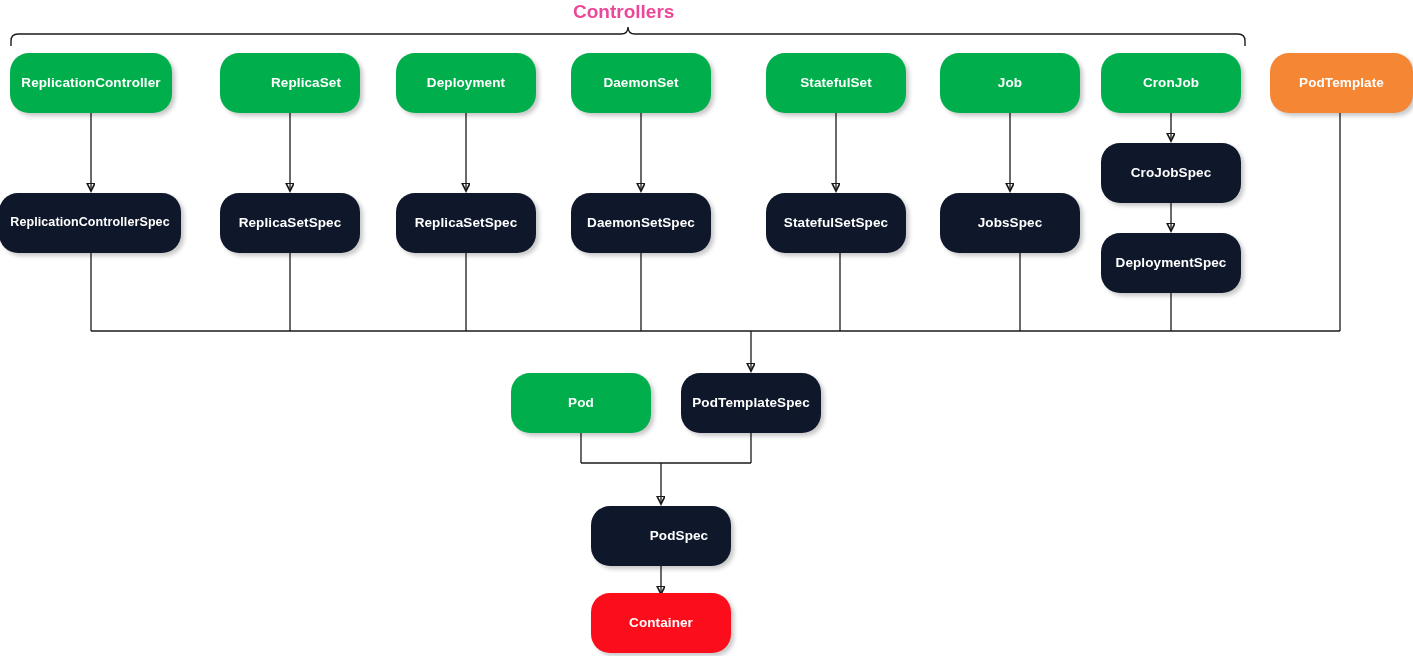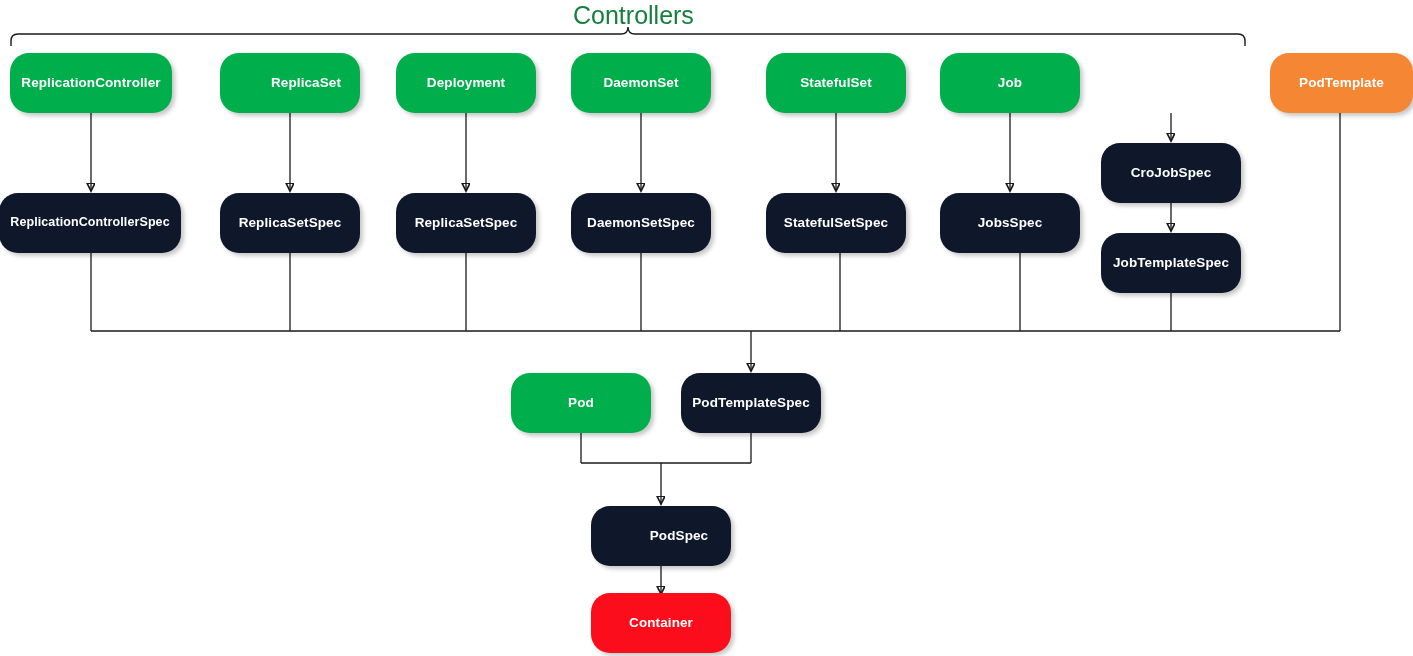--- a/index.html
+++ b/index.html
@@ -33,25 +33,26 @@
     user-select: none;
     padding: 0 4px;
   }
   .node.green  { background: #00AF4C; }
   .node.blue   { background: #0f172a; }
   .node.orange { background: #F58634; }
   .node.red    { background: #FC0D1B; }
 
   .brace-label {
     position: absolute;
-    color: #15803d;
-    font-size: 25px;
+    color: #ec4899;
+    font-size: 19px;
     font-family: "Liberation Sans", sans-serif;
     white-space: nowrap;
     z-index: 4;
+    font-weight: bold;
   }
   svg.wires {
     position: absolute;
     left: 0;
     top: 0;
     width: 1413px;
     height: 656px;
     z-index: 1;
     overflow: visible;
   }
@@ -127,30 +128,31 @@
   </svg>
 
   <div class="brace-label" style="left:573px; top:1px;">Controllers</div>
 
   <div class="node green" style="left:10px;  top:53px;  width:162px; height:60px;">ReplicationController</div>
   <div class="node green" style="left:220px; top:53px;  width:140px; height:60px;padding-left:36px;">ReplicaSet</div>
   <div class="node green" style="left:396px; top:53px;  width:140px; height:60px;">Deployment</div>
   <div class="node green" style="left:571px; top:53px;  width:140px; height:60px;">DaemonSet</div>
   <div class="node green" style="left:766px; top:53px;  width:140px; height:60px;">StatefulSet</div>
   <div class="node green" style="left:940px; top:53px;  width:140px; height:60px;">Job</div>
+  <div class="node green" style="left:1101px; top:53px; width:140px; height:60px;">CronJob</div>
   <div class="node orange" style="left:1270px; top:53px; width:143px; height:60px;">PodTemplate</div>
 
   <div class="node blue" style="left:-1px;  top:193px; width:182px; height:60px; font-size:12.5px;">ReplicationControllerSpec</div>
   <div class="node blue" style="left:220px; top:193px; width:140px; height:60px;">ReplicaSetSpec</div>
   <div class="node blue" style="left:396px; top:193px; width:140px; height:60px;">ReplicaSetSpec</div>
   <div class="node blue" style="left:571px; top:193px; width:140px; height:60px;">DaemonSetSpec</div>
   <div class="node blue" style="left:766px; top:193px; width:140px; height:60px;">StatefulSetSpec</div>
   <div class="node blue" style="left:940px; top:193px; width:140px; height:60px;">JobsSpec</div>
   <div class="node blue" style="left:1101px; top:143px; width:140px; height:60px;">CroJobSpec</div>
-  <div class="node blue" style="left:1101px; top:233px; width:140px; height:60px;">JobTemplateSpec</div>
+  <div class="node blue" style="left:1101px; top:233px; width:140px; height:60px;">DeploymentSpec</div>
 
   <div class="node green" style="left:511px; top:373px; width:140px; height:60px;">Pod</div>
   <div class="node blue" style="left:681px; top:373px; width:140px; height:60px;">PodTemplateSpec</div>
 
   <div class="node blue" style="left:591px; top:506px; width:140px; height:60px;padding-left:40px;">PodSpec</div>
 
   <div class="node red" style="left:591px; top:593px; width:140px; height:60px;">Container</div>
 
 </div>
 

